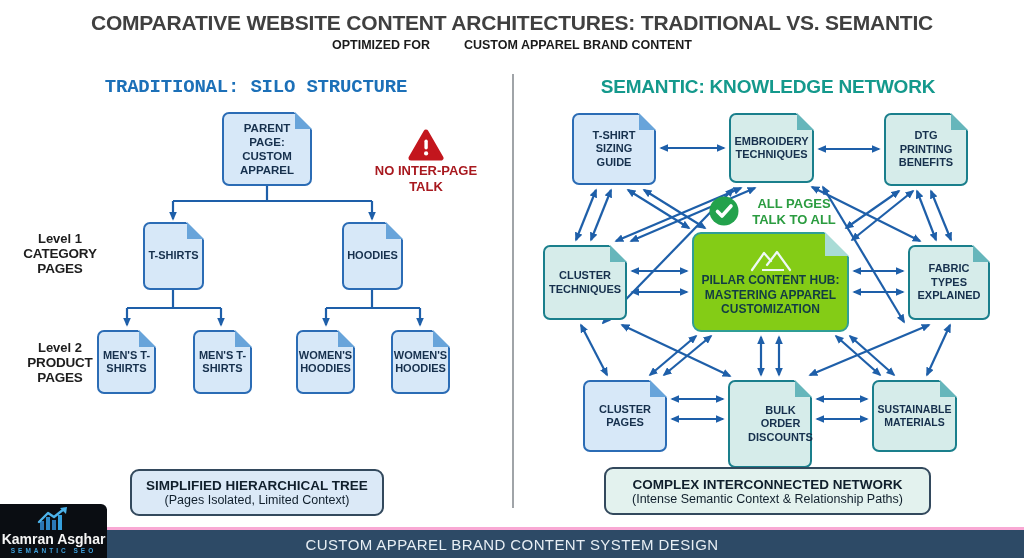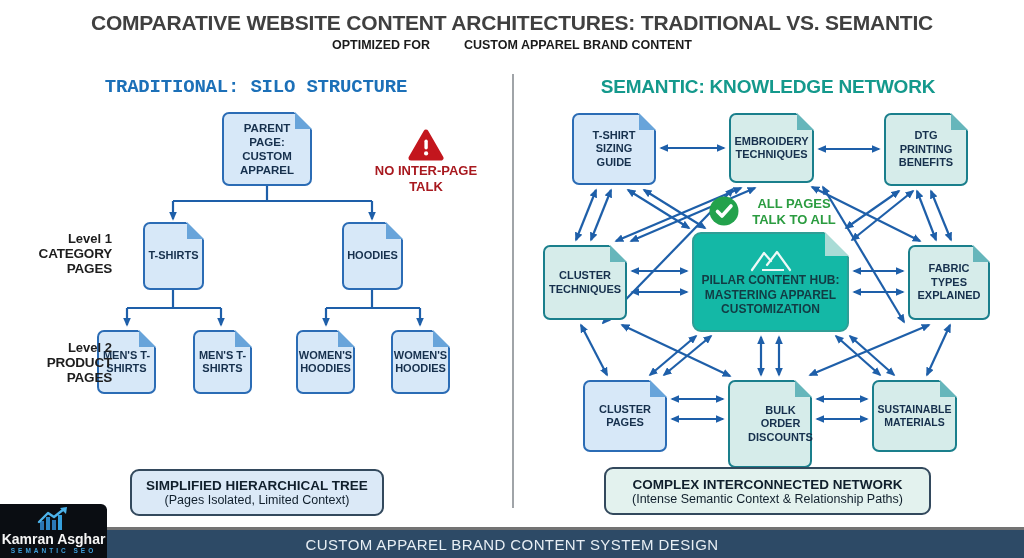--- a/index.html
+++ b/index.html
@@ -23,46 +23,46 @@
         text-align:center;border-radius:7px;border:2px solid;padding:3px;box-sizing:border-box;
         font-weight:700;font-size:11px;line-height:1.22;color:#16304d;}
   .node::before{content:"";position:absolute;top:-2px;right:-2px;width:18px;height:18px;
         background:#fff;clip-path:polygon(-2% -2%,102% -2%,102% 102%);}
   .node::after{content:"";position:absolute;top:-2px;right:-2px;width:17px;height:17px;
         clip-path:polygon(0 0,100% 100%,0 100%);}
   .n-blue{background:#d7e8f8;border-color:#2b6cb5;}
   .n-blue::after{background:#68a4da;}
   .n-teal{background:#d6ecea;border-color:#1a7f8c;}
   .n-teal::after{background:#66b6bb;}
-  .n-hub{background:#14b8a6;border-color:#2f9e96;flex-direction:column;gap:1px;
+  .n-hub{background:#84cc16;border-color:#2f9e96;flex-direction:column;gap:1px;
          font-size:12px;color:#123c44;border-radius:9px;}
   .n-hub::before{width:25px;height:25px;}
   .n-hub::after{width:24px;height:24px;background:#a9dcd6;}
   
-  .lvl{position:absolute;left:8px;width:104px;text-align:right;z-index:2;color:#1d1d1d;}
+  .lvl{position:absolute;left:8px;width:104px;text-align:center;z-index:2;color:#1d1d1d;}
   .lvl .l1{font-size:13px;font-weight:600;}
   .lvl .l2{font-size:13.5px;font-weight:800;letter-spacing:-0.2px;}
   
   #warning{position:absolute;left:408px;top:128px;z-index:3;}
   #warning-text{position:absolute;left:370px;top:163px;width:112px;z-index:3;text-align:center;
         color:#a8191f;font-size:13px;font-weight:800;line-height:1.2;}
   #badge{position:absolute;left:708px;top:195px;z-index:3;}
   #badge-text{position:absolute;left:748px;top:196px;width:92px;z-index:3;text-align:center;
         color:#2b9c40;font-size:13px;font-weight:800;line-height:1.2;}
   
   .summary{position:absolute;z-index:2;border:2px solid #33495d;border-radius:9px;
            display:flex;flex-direction:column;align-items:center;justify-content:center;
            text-align:center;color:#101f2c;box-sizing:border-box;}
   #left-summary{left:130px;top:469px;width:254px;height:47px;background:#dbe9f7;}
   #right-summary{left:604px;top:467px;width:327px;height:48px;background:#e3f2ee;}
   .summary .s1{font-size:13.5px;font-weight:800;}
   .summary .s2{font-size:12.5px;font-weight:400;}
   
   #footer-bar{position:absolute;left:0;top:527px;width:1024px;height:31px;background:#2d4a66;
-        border-top:3px solid #737373;box-sizing:border-box;display:flex;align-items:center;justify-content:center;}
+        border-top:3px solid #f9a8d4;box-sizing:border-box;display:flex;align-items:center;justify-content:center;}
   #footer-text{color:#e7eef4;font-size:15px;font-weight:500;letter-spacing:0.4px;}
   #logo{position:absolute;left:0;top:504px;width:107px;height:54px;background:#0a0d12;z-index:5;
         border-radius:0 6px 0 0;display:flex;flex-direction:column;align-items:center;justify-content:flex-start;padding-top:3px;box-sizing:border-box;}
   #logo-name{color:#f5f5f5;font-size:14px;font-weight:800;line-height:1;margin-top:1px;}
   #logo-tagline{color:#3fa0dc;font-size:6.5px;font-weight:700;letter-spacing:3px;line-height:1.4;}
 </style>
 </head>
 <body>
 
 <div id="page">

